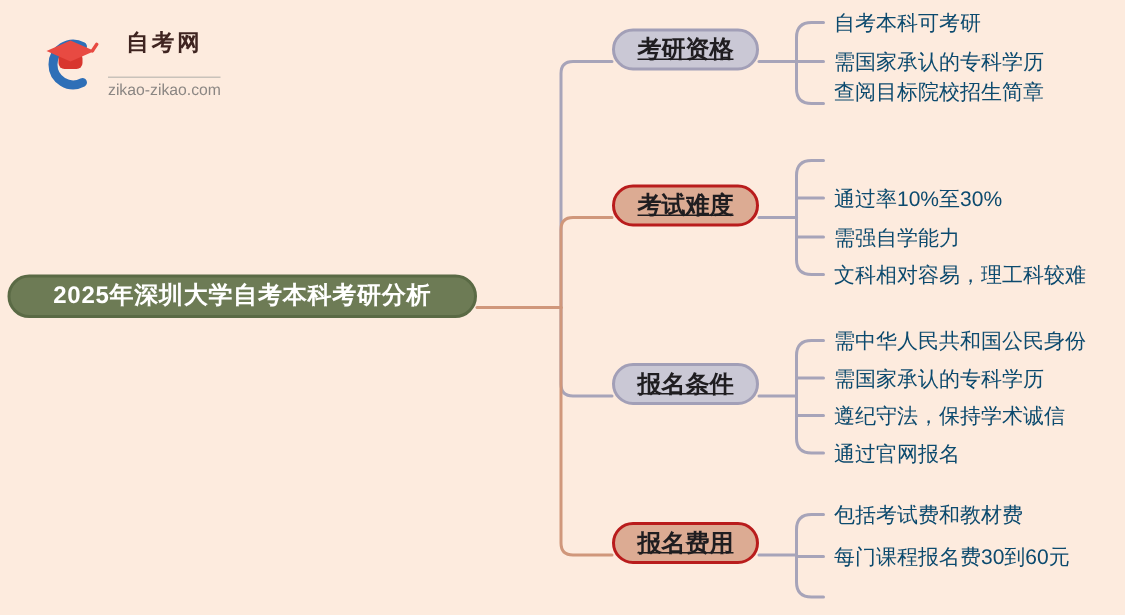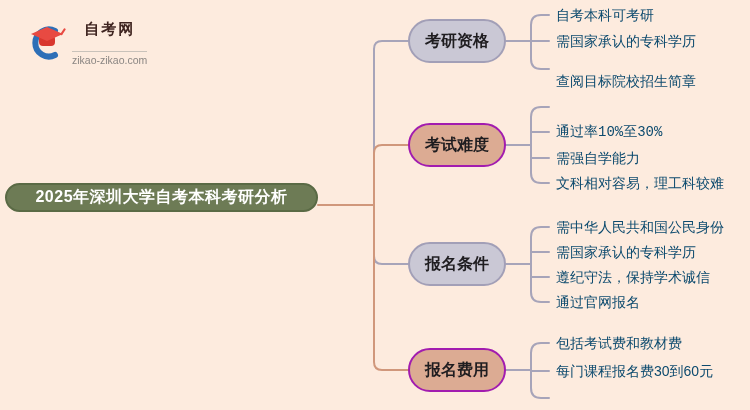--- a/index.html
+++ b/index.html
@@ -17,26 +17,26 @@
   
   .wires{position:absolute;left:0;top:0;}
   
   .root-pill{
     position:absolute;left:5px;top:183px;width:313px;height:29px;box-sizing:border-box;
     background:#6d7b55;border:2px solid #5a6a45;border-radius:23px;
     display:flex;align-items:center;justify-content:center;
     color:#ffffff;font-size:16px;font-weight:bold;letter-spacing:0.5px;white-space:nowrap;
   }
   .cat-pill{
-    position:absolute;left:408px;width:98px;height:44px;box-sizing:border-box;
+    position:absolute;left:408px;width:98px;height:28px;box-sizing:border-box;
     border-radius:22px;display:flex;align-items:center;justify-content:center;
-    font-size:16px;font-weight:bold;color:#1f1d20;white-space:nowrap;
+    font-size:16px;font-weight:bold;color:#1f1d20;white-space:nowrap;text-decoration:underline;
   }
   .cat-gray{background:#cac8d5;border:2px solid #a29fb7;}
-  .cat-salmon{background:#dcab93;border:2px solid #a21caf;}
+  .cat-salmon{background:#dcab93;border:2px solid #b91c1c;}
   .leaf{
     position:absolute;left:556px;height:18px;line-height:18px;
     font-size:14px;color:#0c4a6e;white-space:nowrap;
   }
 </style>
 </head>
 <body>
 
 <div class="stage">
 
@@ -92,23 +92,23 @@
 
   <div class="root-pill">2025年深圳大学自考本科考研分析</div>
 
   <div class="cat-pill cat-gray" style="top:19px;">考研资格</div>
   <div class="cat-pill cat-salmon" style="top:123px;">考试难度</div>
   <div class="cat-pill cat-gray" style="top:242px;">报名条件</div>
   <div class="cat-pill cat-salmon" style="top:348px;">报名费用</div>
 
   <div class="leaf" style="top:6px;">自考本科可考研</div>
   <div class="leaf" style="top:32px;">需国家承认的专科学历</div>
-  <div class="leaf" style="top:72px;">查阅目标院校招生简章</div>
+  <div class="leaf" style="top:52px;">查阅目标院校招生简章</div>
 
-  <div class="leaf" style="top:123px;font-family:Liberation Mono, monospace;">通过率10%至30%</div>
+  <div class="leaf" style="top:123px;">通过率10%至30%</div>
   <div class="leaf" style="top:149px;">需强自学能力</div>
   <div class="leaf" style="top:218px;">需中华人民共和国公民身份</div>
 
   <div class="leaf" style="top:174px;">文科相对容易，理工科较难</div>
   <div class="leaf" style="top:268px;">遵纪守法，保持学术诚信</div>
   <div class="leaf" style="top:243px;">需国家承认的专科学历</div>
   <div class="leaf" style="top:293px;">通过官网报名</div>
 
   <div class="leaf" style="top:334px;">包括考试费和教材费</div>
   <div class="leaf" style="top:362px;">每门课程报名费30到60元</div>

